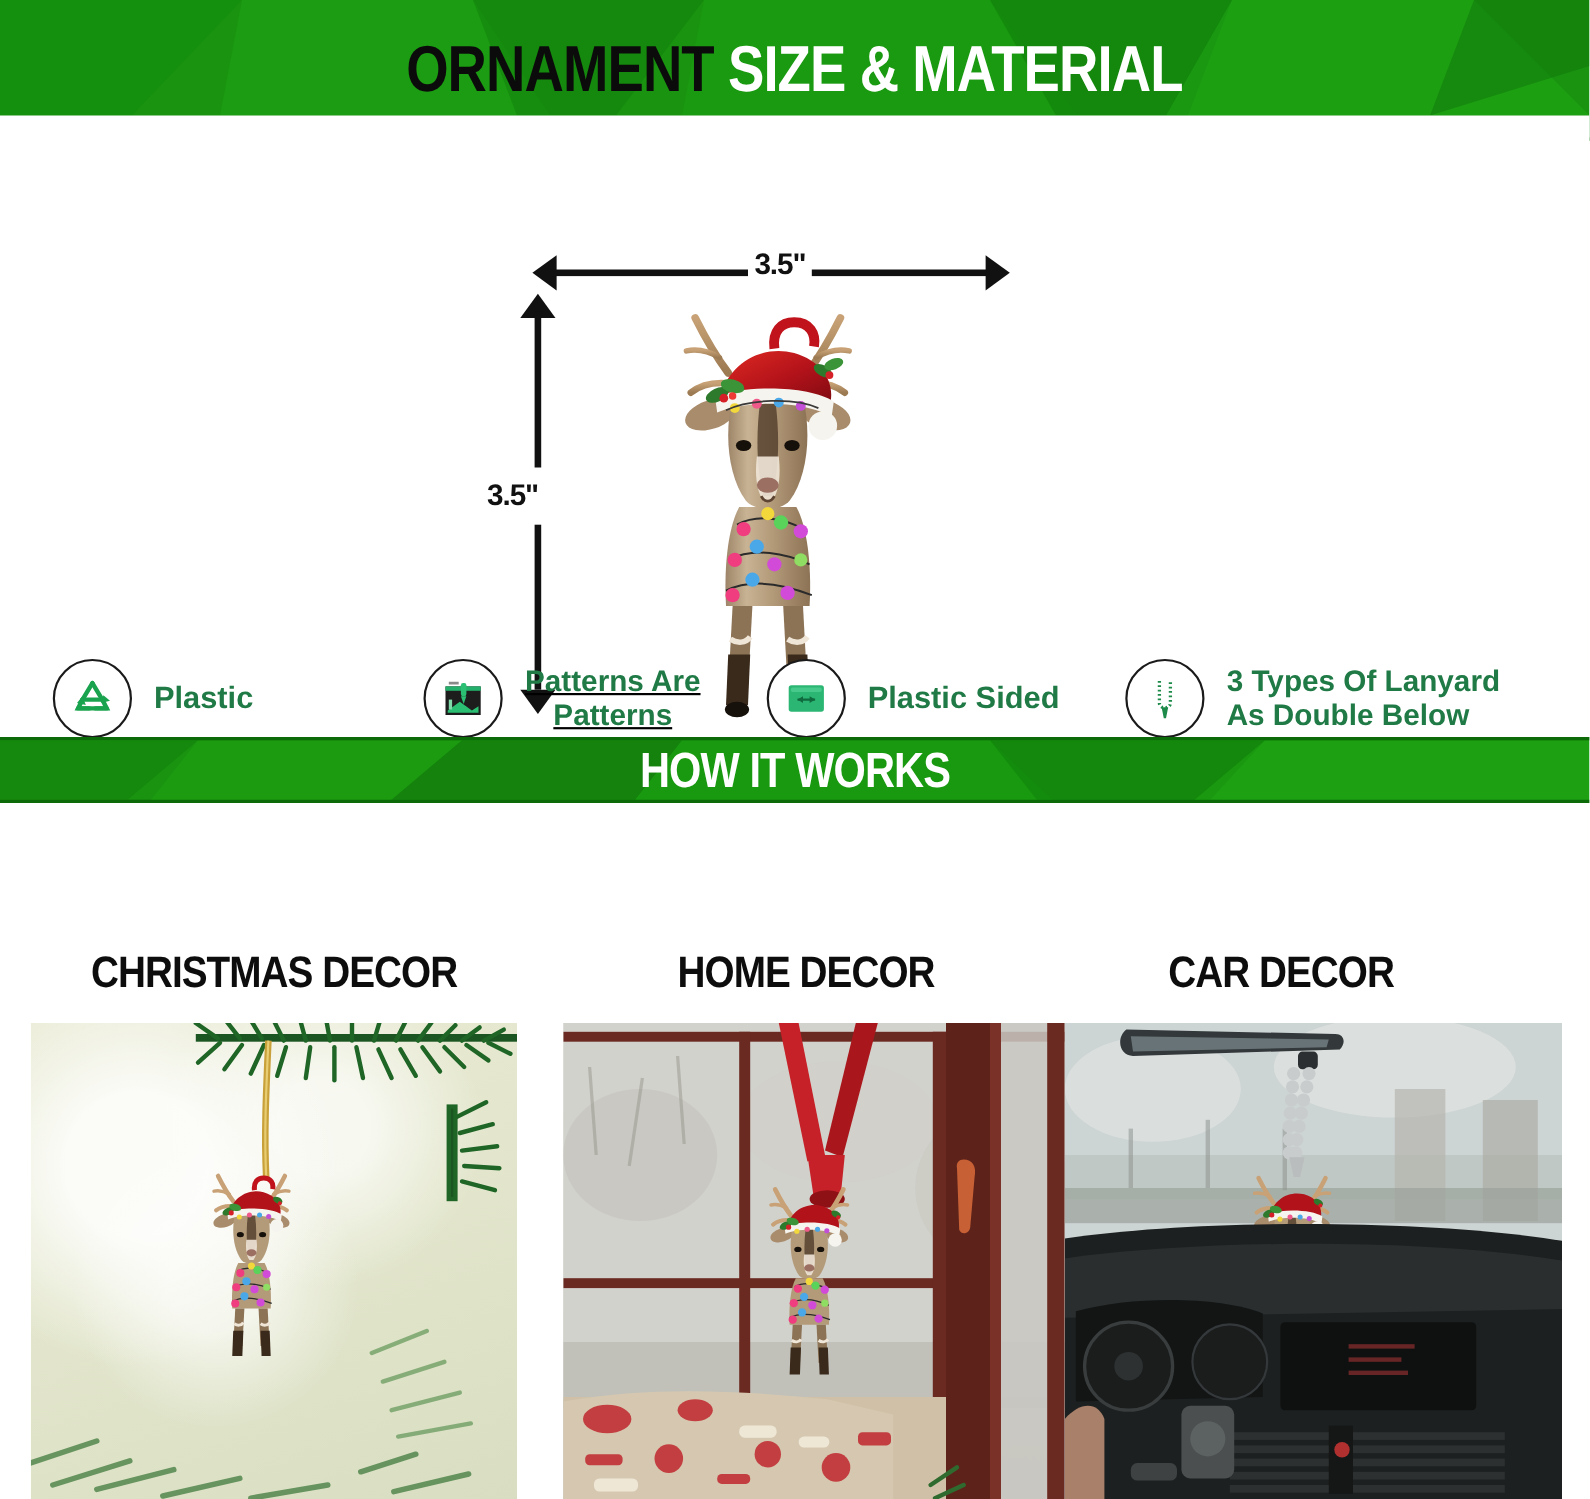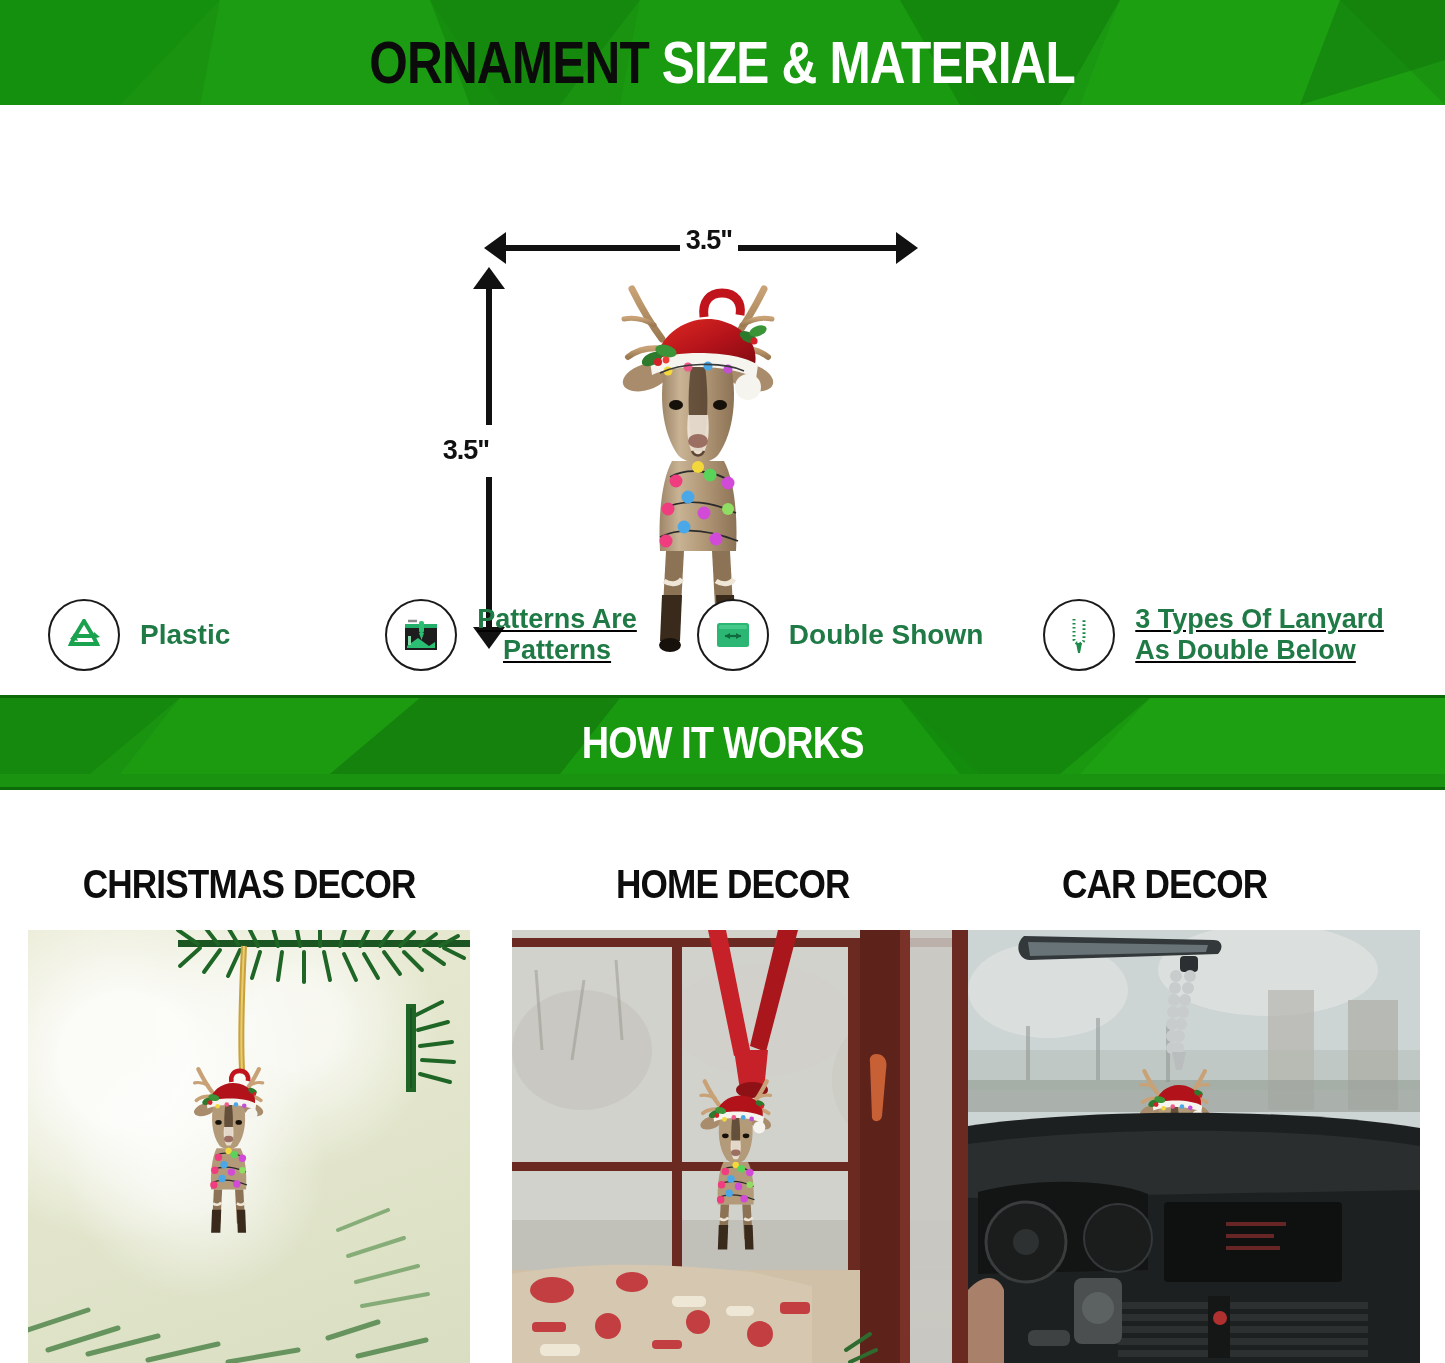--- a/index.html
+++ b/index.html
@@ -24,21 +24,21 @@
     white-space:nowrap;
     font-weight:bold;
     font-family:"Liberation Sans Narrow","Liberation Sans",sans-serif;
     transform:scaleX(.84);
     letter-spacing:-1px;
   }
   #banner-top { top:0; height:128px; border-bottom:3px solid #0c6b08; }
   #banner-top .txt { font-size:59px; }
   #banner-top .dark { color:#0b0b0b; }
   #banner-top .light { color:#ffffff; }
-  #banner-how { top:695px; height:95px;
+  #banner-how { top:670px; height:60px;
      border-top:3px solid #0c6b08; border-bottom:3px solid #0c6b08; }
   #banner-how .txt { font-size:45px; color:#ffffff; }
 
   
   #size-area { position:absolute; left:0; top:105px; width:1445px; height:465px; background:#fff; }
 
   .hline { position:absolute; left:500px; top:140px; width:412px; height:6px; background:#111; }
   .hline.left  { width:186px; left:500px; }
   .hline.right { width:186px; left:726px; }
   .arrow { position:absolute; width:0; height:0; }
@@ -262,25 +262,25 @@
     <div class="f-circle">
       <svg width="46" height="46" viewBox="0 0 46 46">
         <rect x="7" y="11" width="32" height="24" rx="2.5" fill="#2bb673"></rect>
         <rect x="9" y="13" width="28" height="4" rx="1.5" fill="#46c98a"></rect>
         <path d="M15,24 L31,24" stroke="#0f6a3e" stroke-width="2.2"></path>
         <polygon points="15,24 20,21 20,27" fill="#0f6a3e"></polygon>
         <polygon points="31,24 26,21 26,27" fill="#0f6a3e"></polygon>
       </svg>
     </div>
     <div class="f-label">
-      <div>Double Shown</div>
+      <div>Plastic Sided</div>
     </div>
   </div>
 
-  <div class="feature" style="margin-left:60px;text-decoration:underline;">
+  <div class="feature" style="margin-left:60px;">
     <div class="f-circle">
       <svg width="46" height="46" viewBox="0 0 46 46">
         <path d="M18,7 L18,27 C18,33 28,33 28,27 L28,7" fill="none" stroke="#1d8a4a" stroke-width="3" stroke-dasharray="1.6 2.4"></path>
         <path d="M20,31 L26,31 L24,41 L22,41 Z" fill="#1d8a4a"></path>
       </svg>
     </div>
     <div class="f-label two">
       <div>3 Types Of Lanyard</div>
       <div>As Double Below</div>
     </div>

